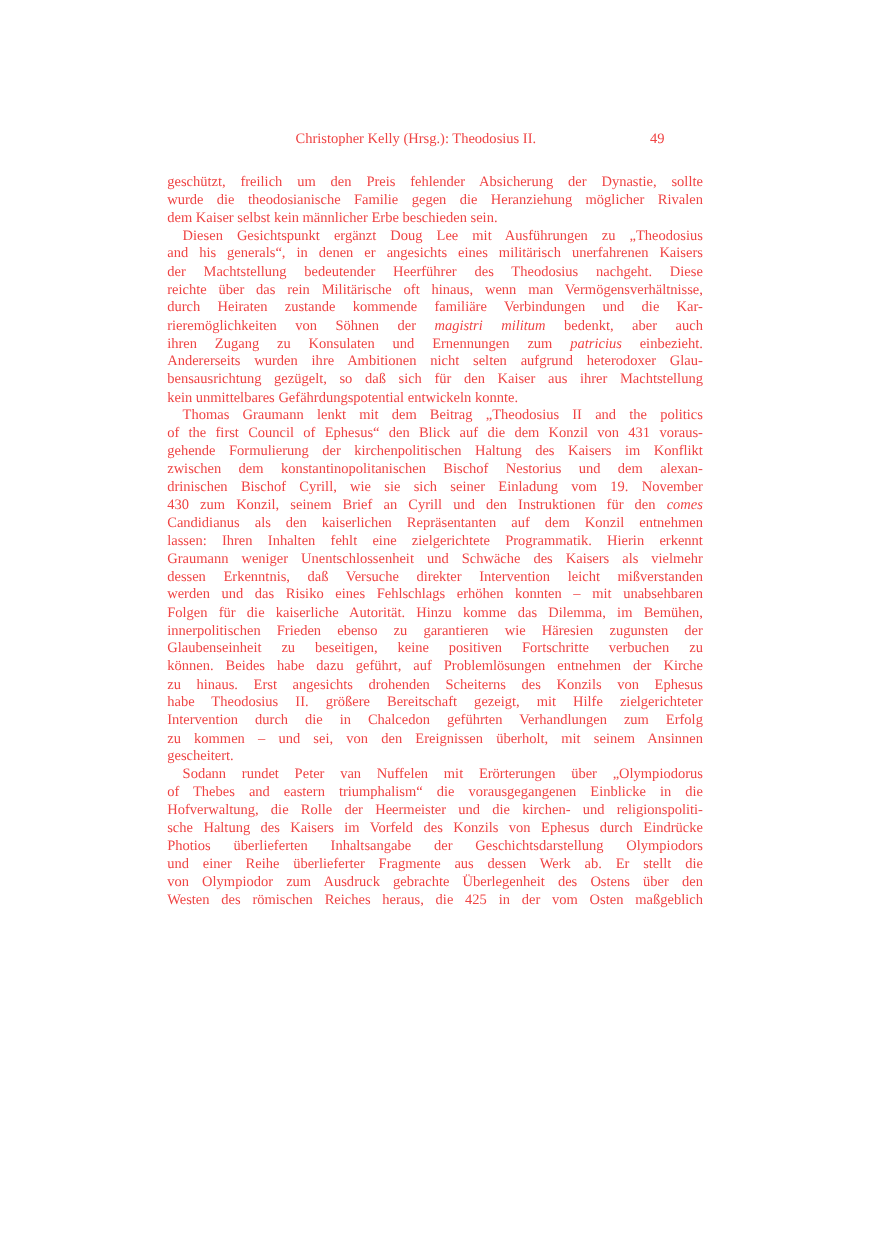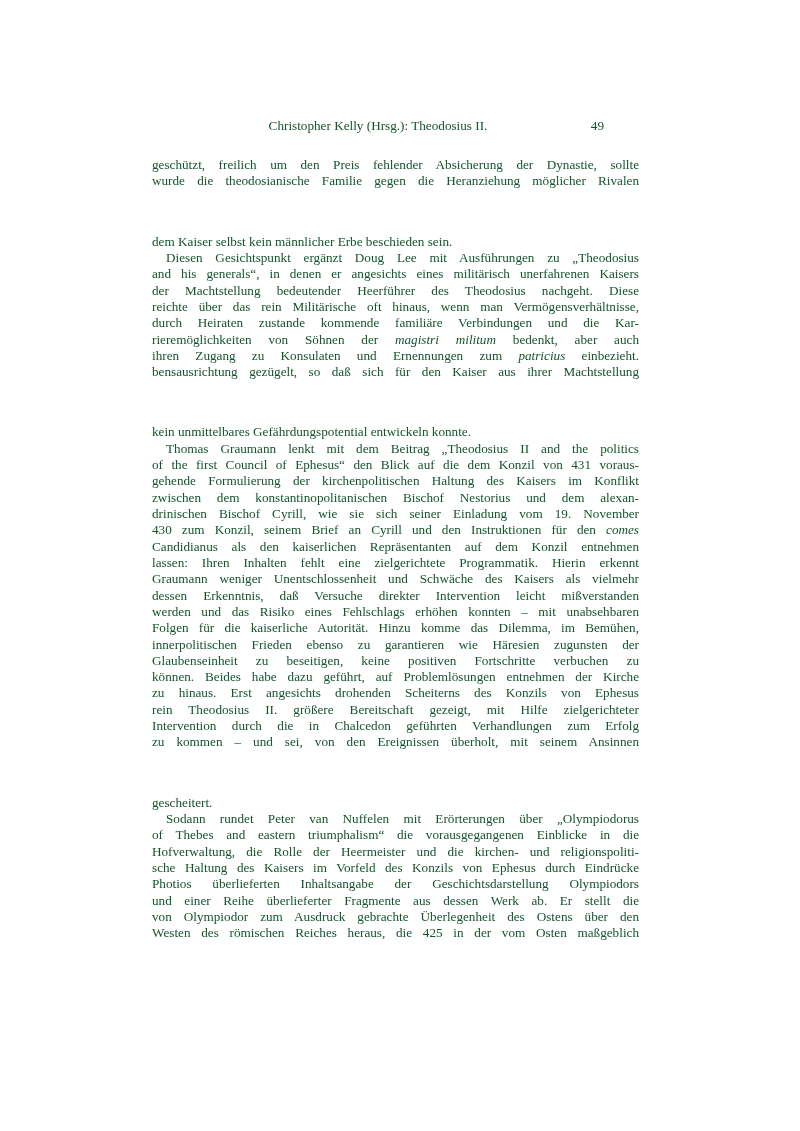--- a/index.html
+++ b/index.html
@@ -7,21 +7,21 @@
     padding: 0;
     background: #ffffff;
   }
   .page {
     position: relative;
     width: 800px;
     height: 1131px;
     background: #ffffff;
     overflow: hidden;
     font-family: "Liberation Serif", "DejaVu Serif", serif;
-    color: #14532d;
+    color: #ef4444;
   }
   .running-head {
     position: absolute;
     left: 152px;
     top: 118px;
     width: 452px;
     height: 17px;
     font-size: 13.2px;
     line-height: 16px;
     text-align: center;
@@ -48,21 +48,20 @@
   }
   .line {
     text-align: justify;
     text-align-last: justify;
     height: 16.32px;
     overflow: visible;
     white-space: normal;
   }
   .line.last {
     text-align-last: left;
-    margin-top: 44px;
   }
   .line.indent {
     text-indent: 14px;
   }
   .line i {
     font-style: italic;
   }
 </style>
 </head>
 <body>
@@ -79,41 +78,42 @@
         <div class="line last">dem Kaiser selbst kein männlicher Erbe beschieden sein.</div>
       </div>
       <div class="para">
         <div class="line indent">Diesen Gesichtspunkt ergänzt Doug Lee mit Ausführungen zu „Theodosius</div>
         <div class="line">and his generals“, in denen er angesichts eines militärisch unerfahrenen Kaisers</div>
         <div class="line">der Machtstellung bedeutender Heerführer des Theodosius nachgeht. Diese</div>
         <div class="line">reichte über das rein Militärische oft hinaus, wenn man Vermögensverhältnisse,</div>
         <div class="line">durch Heiraten zustande kommende familiäre Verbindungen und die Kar-</div>
         <div class="line">rieremöglichkeiten von Söhnen der <i>magistri militum</i> bedenkt, aber auch</div>
         <div class="line">ihren Zugang zu Konsulaten und Ernennungen zum <i>patricius</i> einbezieht.</div>
+        <div class="line">Andererseits wurden ihre Ambitionen nicht selten aufgrund heterodoxer Glau-</div>
         <div class="line">bensausrichtung gezügelt, so daß sich für den Kaiser aus ihrer Machtstellung</div>
         <div class="line last">kein unmittelbares Gefährdungspotential entwickeln konnte.</div>
       </div>
       <div class="para">
         <div class="line indent">Thomas Graumann lenkt mit dem Beitrag „Theodosius II and the politics</div>
         <div class="line">of the first Council of Ephesus“ den Blick auf die dem Konzil von 431 voraus-</div>
         <div class="line">gehende Formulierung der kirchenpolitischen Haltung des Kaisers im Konflikt</div>
         <div class="line">zwischen dem konstantinopolitanischen Bischof Nestorius und dem alexan-</div>
         <div class="line">drinischen Bischof Cyrill, wie sie sich seiner Einladung vom 19. November</div>
         <div class="line">430 zum Konzil, seinem Brief an Cyrill und den Instruktionen für den <i>comes</i></div>
         <div class="line">Candidianus als den kaiserlichen Repräsentanten auf dem Konzil entnehmen</div>
         <div class="line">lassen: Ihren Inhalten fehlt eine zielgerichtete Programmatik. Hierin erkennt</div>
         <div class="line">Graumann weniger Unentschlossenheit und Schwäche des Kaisers als vielmehr</div>
         <div class="line">dessen Erkenntnis, daß Versuche direkter Intervention leicht mißverstanden</div>
         <div class="line">werden und das Risiko eines Fehlschlags erhöhen konnten – mit unabsehbaren</div>
         <div class="line">Folgen für die kaiserliche Autorität. Hinzu komme das Dilemma, im Bemühen,</div>
         <div class="line">innerpolitischen Frieden ebenso zu garantieren wie Häresien zugunsten der</div>
         <div class="line">Glaubenseinheit zu beseitigen, keine positiven Fortschritte verbuchen zu</div>
         <div class="line">können. Beides habe dazu geführt, auf Problemlösungen entnehmen der Kirche</div>
         <div class="line">zu hinaus. Erst angesichts drohenden Scheiterns des Konzils von Ephesus</div>
-        <div class="line">rein Theodosius II. größere Bereitschaft gezeigt, mit Hilfe zielgerichteter</div>
+        <div class="line">habe Theodosius II. größere Bereitschaft gezeigt, mit Hilfe zielgerichteter</div>
         <div class="line">Intervention durch die in Chalcedon geführten Verhandlungen zum Erfolg</div>
         <div class="line">zu kommen – und sei, von den Ereignissen überholt, mit seinem Ansinnen</div>
         <div class="line last">gescheitert.</div>
       </div>
       <div class="para">
         <div class="line indent">Sodann rundet Peter van Nuffelen mit Erörterungen über „Olympiodorus</div>
         <div class="line">of Thebes and eastern triumphalism“ die vorausgegangenen Einblicke in die</div>
         <div class="line">Hofverwaltung, die Rolle der Heermeister und die kirchen- und religionspoliti-</div>
         <div class="line">sche Haltung des Kaisers im Vorfeld des Konzils von Ephesus durch Eindrücke</div>
         <div class="line">Photios überlieferten Inhaltsangabe der Geschichtsdarstellung Olympiodors</div>

